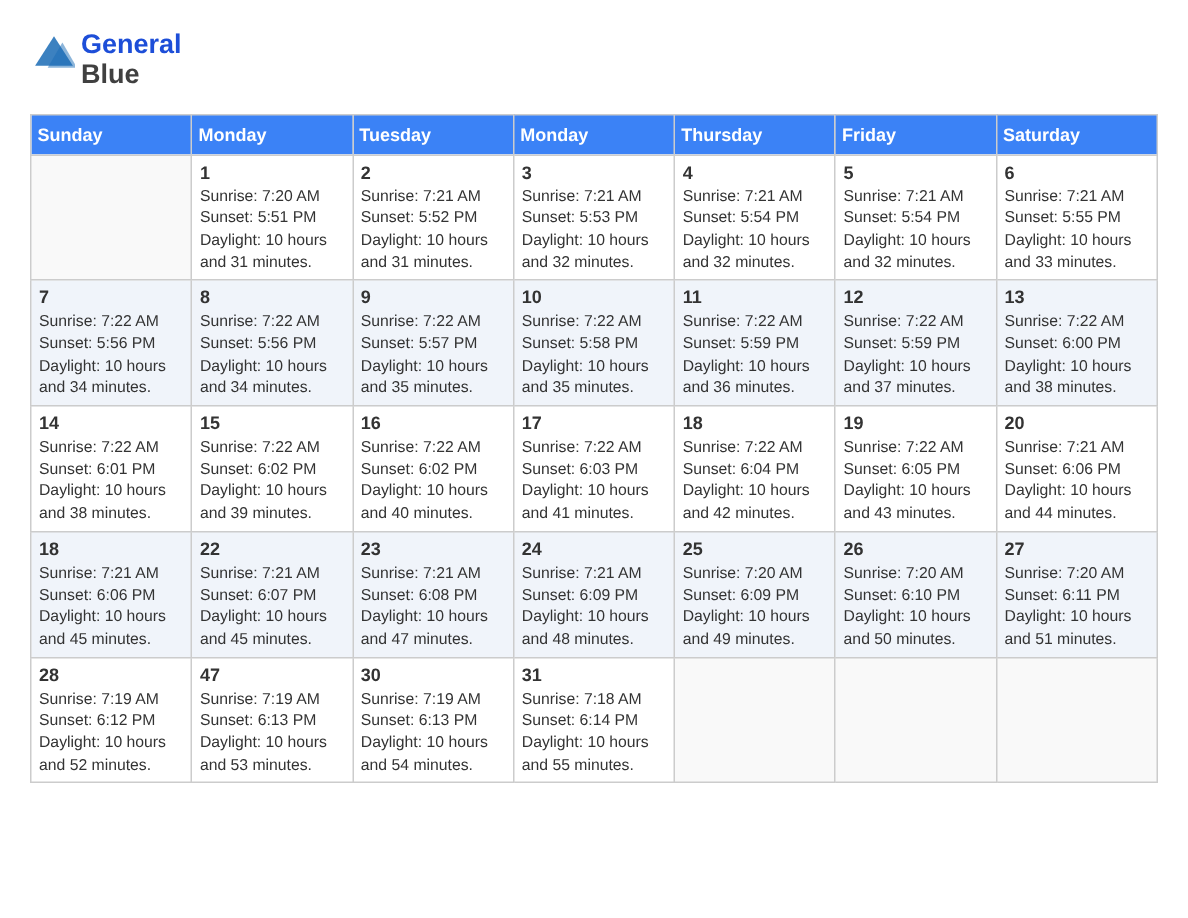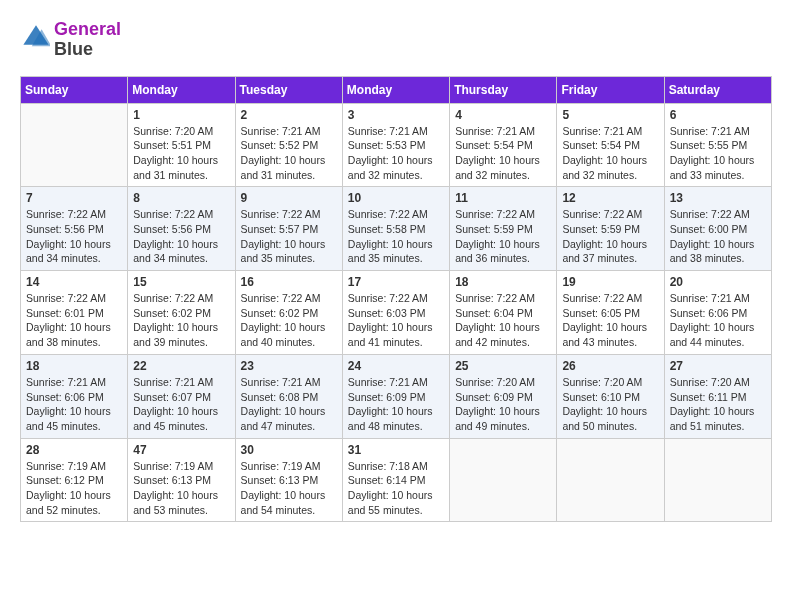--- a/index.html
+++ b/index.html
@@ -16,21 +16,21 @@
       justify-content: space-between;
       margin-bottom: 16px;
     }
     .logo {
       display: flex;
       align-items: center;
     }
     .logo-text {
       font-size: 18px;
       font-weight: bold;
-      color: #a21caf;
+      color: #1d4ed8;
       line-height: 1.1;
     }
     .logo-general { display: block; }
     .logo-blue { color: #404040; display: block; }
     .logo-icon {
       width: 28px;
       height: 28px;
       margin-left: 2px;
       margin-top: -4px;
     }
@@ -45,21 +45,21 @@
     .location {
       font-size: 14px;
       color: #555;
     }
     .calendar-table {
       width: 100%;
       border-collapse: collapse;
       font-size: 11px;
     }
     .calendar-table th {
-      background-color: #6d28d9;
+      background-color: #3b82f6;
       color: #fff;
       padding: 6px 4px;
       text-align: left;
       font-weight: bold;
       font-size: 12px;
       border: 1px solid #ccc;
     }
     .calendar-table td {
       border: 1px solid #ccc;
       vertical-align: top;

